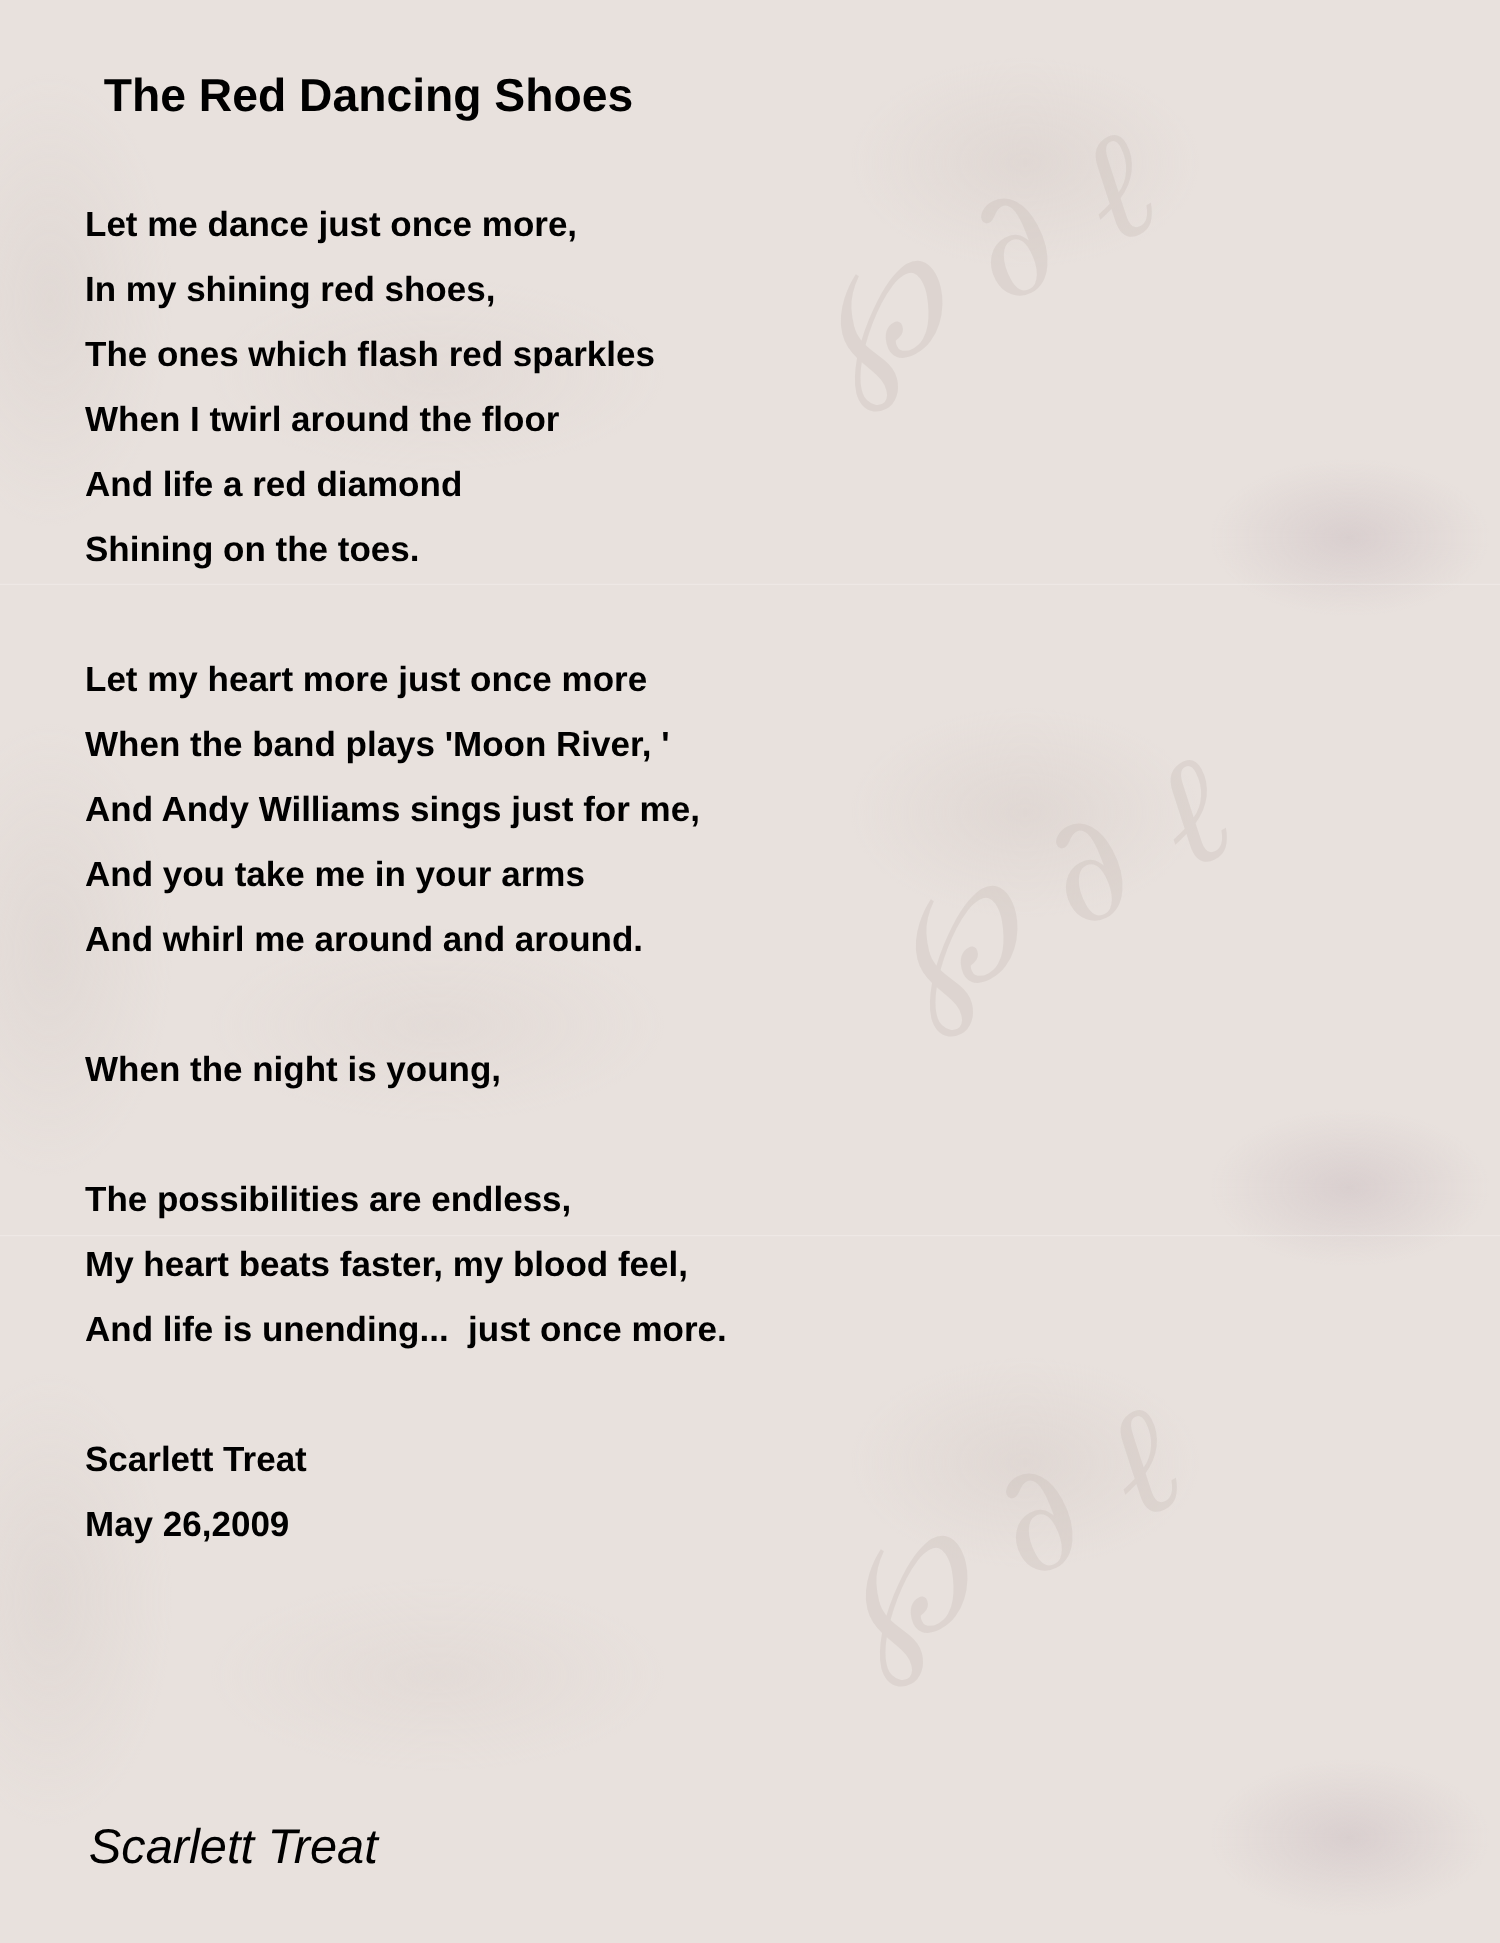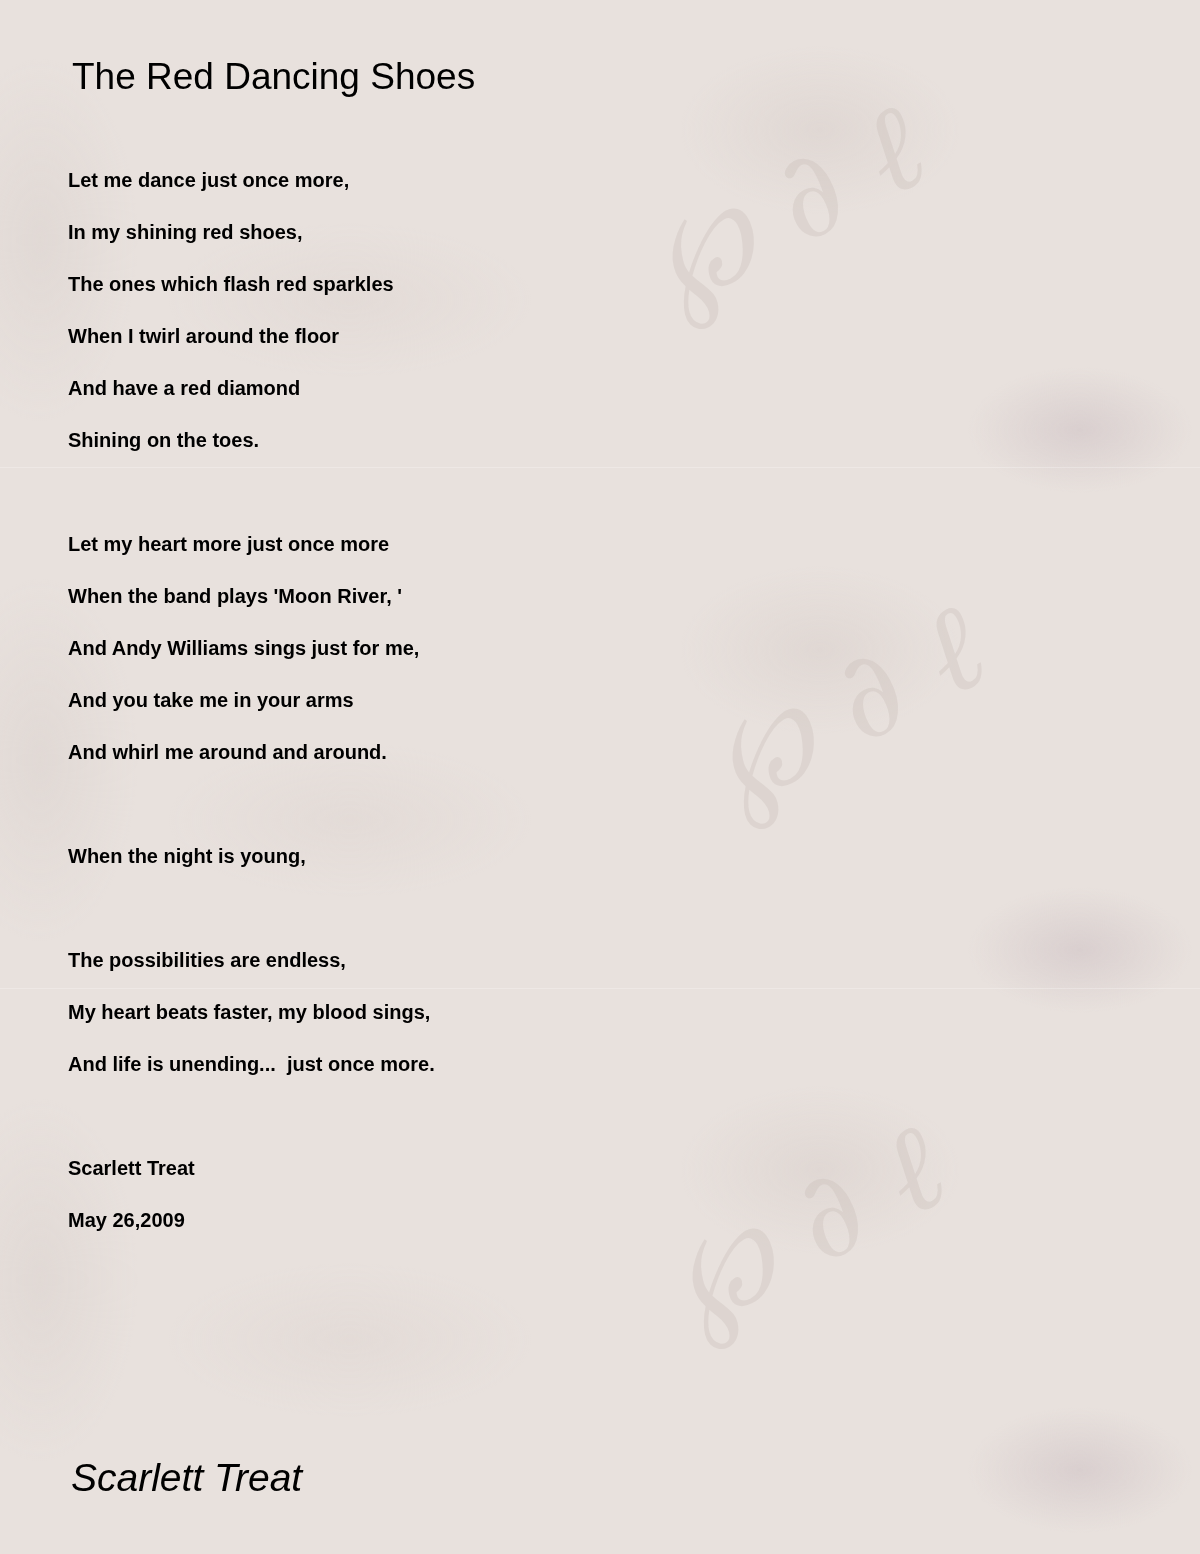--- a/index.html
+++ b/index.html
@@ -46,38 +46,38 @@
       pointer-events: none;
     }
     .content {
       position: absolute;
       left: 68px;
       top: 0;
       width: 1100px;
     }
     .title {
       position: absolute;
-      left: 4px;
+      left: 15px;
       top: 54px;
       margin: 0;
       font-size: 37px;
-      font-weight: normal;
+      font-weight: bold;
       line-height: 46px;
       white-space: nowrap;
     }
     .stanzas {
       position: absolute;
       left: 0;
       top: 154px;
     }
     .stanza {
       margin: 0 0 52px 0;
     }
     .line {
-      font-size: 20px;
+      font-size: 28px;
       font-weight: bold;
       line-height: 52px;
       height: 52px;
       white-space: pre;
     }
     .byline {
       margin: 0;
     }
     .signature {
       position: absolute;
@@ -102,39 +102,39 @@
 
 <main class="content">
   <h1 class="title">The Red Dancing Shoes</h1>
 
   <div class="stanzas">
     <div class="stanza">
       <div class="line">Let me dance just once more,</div>
       <div class="line">In my shining red shoes,</div>
       <div class="line">The ones which flash red sparkles</div>
       <div class="line">When I twirl around the floor</div>
-      <div class="line">And have a red diamond</div>
+      <div class="line">And life a red diamond</div>
       <div class="line">Shining on the toes.</div>
     </div>
 
     <div class="stanza">
       <div class="line">Let my heart more just once more</div>
       <div class="line">When the band plays 'Moon River, '</div>
       <div class="line">And Andy Williams sings just for me,</div>
       <div class="line">And you take me in your arms</div>
       <div class="line">And whirl me around and around.</div>
     </div>
 
     <div class="stanza">
       <div class="line">When the night is young,</div>
     </div>
 
     <div class="stanza">
       <div class="line">The possibilities are endless,</div>
-      <div class="line">My heart beats faster, my blood sings,</div>
+      <div class="line">My heart beats faster, my blood feel,</div>
       <div class="line">And life is unending...  just once more.</div>
     </div>
 
     <div class="stanza byline">
       <div class="line">Scarlett Treat</div>
       <div class="line">May 26,2009</div>
     </div>
   </div>
 
   <div class="signature">Scarlett Treat</div>

